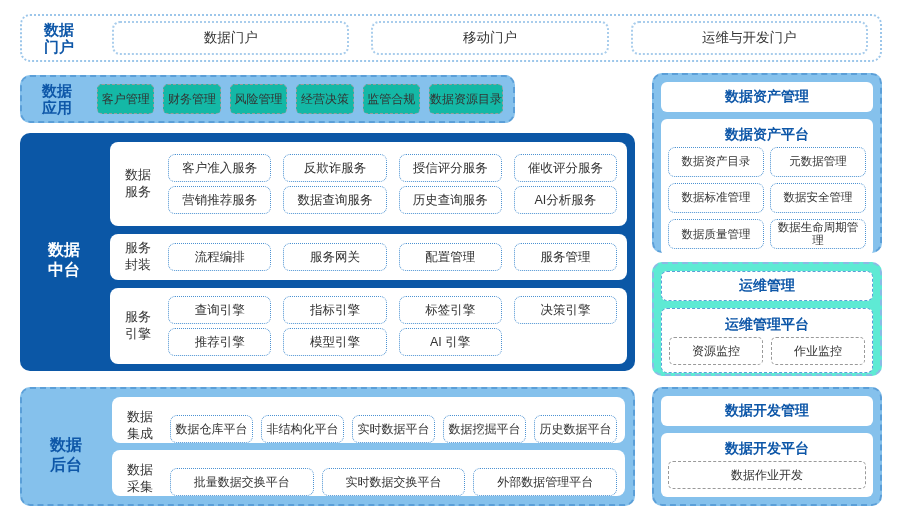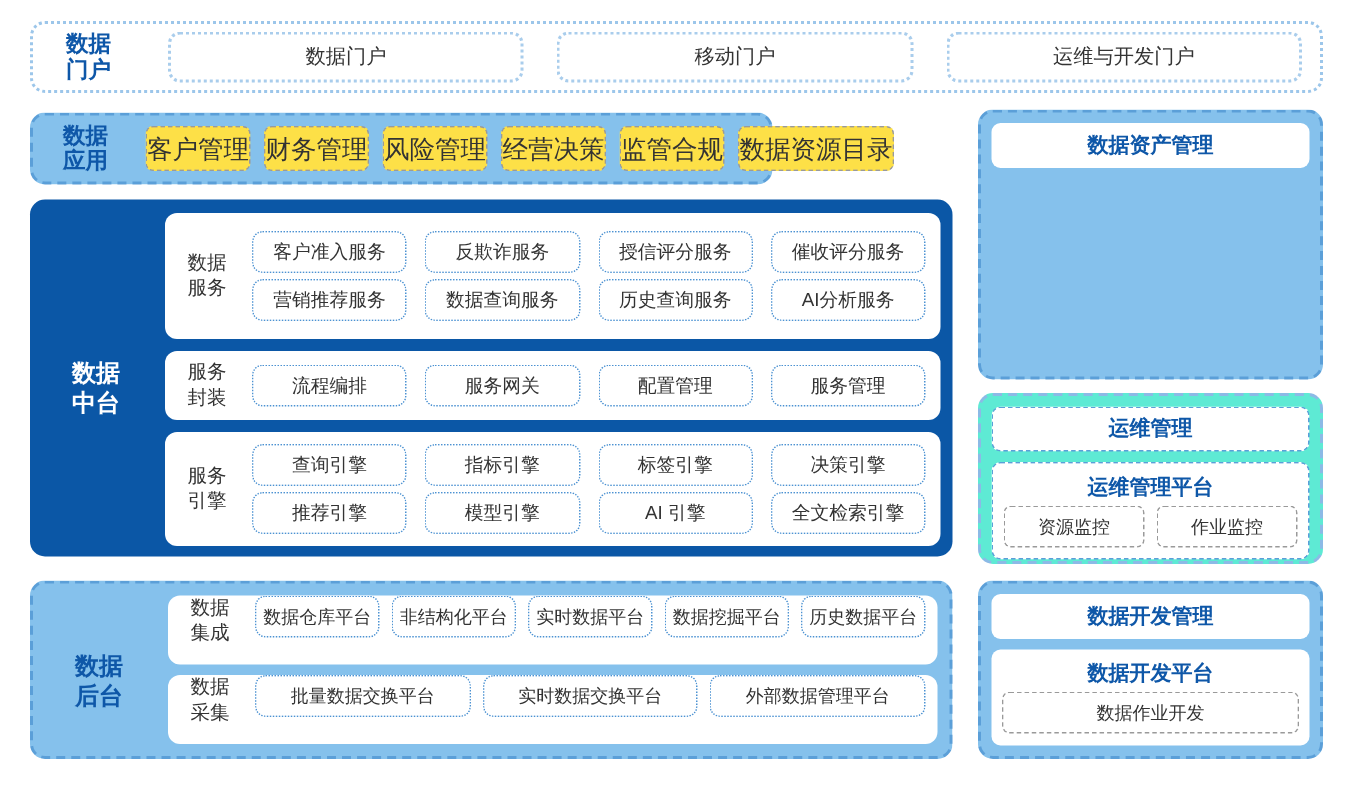--- a/index.html
+++ b/index.html
@@ -26,23 +26,23 @@
     display:flex;align-items:center;justify-content:center;
     font-size:13.5px;color:#333;background:#fff;
   }
   
   .apps-row{
     left:20px;top:75px;width:495px;height:48px;
     background:#85c1ec;border:2px dashed #5b9fd8;border-radius:10px;
     display:flex;align-items:center;padding:0 10px;gap:9px;
   }
   .app-box{
-    flex:1;height:28px;background:#fde047;border:1px dashed #9a9a9a;border-radius:5px;
-    display:flex;align-items:center;justify-content:center;
-    font-size:17px;color:#333;white-space:nowrap;
+    flex:1;height:28px;background:#14b8a6;border:1px dashed #9a9a9a;border-radius:5px;
+    display:flex;align-items:center;justify-content:center;
+    font-size:12px;color:#333;white-space:nowrap;
   }
   .app-box.wide{flex:1.18;}
   
   .mid-block{
     left:20px;top:133px;width:615px;height:238px;
     background:#0b57a6;border-radius:10px;
   }
   .mid-label{
     position:absolute;left:0;top:16px;bottom:0;width:90px;
     display:flex;align-items:center;justify-content:center;
@@ -73,21 +73,21 @@
   
   .backend-block{
     left:20px;top:387px;width:615px;height:119px;
     background:#85c1ec;border:2px dashed #5b9fd8;border-radius:10px;
   }
   .backend-rows{
     position:absolute;left:90px;right:8px;top:8px;bottom:8px;
     display:flex;flex-direction:column;gap:7px;
   }
   .backend-row{
-    background:#fff;border-radius:8px;display:flex;align-items:flex-start;
+    background:#fff;border-radius:8px;display:flex;align-items:flex-end;
     padding:0 8px 0 0;flex:1;
   }
   .backend-row .items{flex:1;display:flex;gap:8px;}
   .backend-row .chip-blue{flex:1;height:26px;font-size:12px;}
   
   .side-blue{
     background:#85c1ec;border:2px dashed #5b9fd8;border-radius:10px;
     padding:7px;display:flex;flex-direction:column;gap:7px;
   }
   .side-white{
@@ -171,21 +171,20 @@
     <div class="mid-row row-eng">
       <div class="mid-row-label"><span>服务引擎</span></div>
       <div class="mid-grid">
         <div class="chip-blue">查询引擎</div>
         <div class="chip-blue">指标引擎</div>
         <div class="chip-blue">标签引擎</div>
         <div class="chip-blue">决策引擎</div>
         <div class="chip-blue">推荐引擎</div>
         <div class="chip-blue">模型引擎</div>
         <div class="chip-blue">AI 引擎</div>
-        <div class="chip-blue">全文检索引擎</div>
       </div>
     </div>
   </div>
 </div>
 
 <div class="abs backend-block">
   <div class="mid-label" style="color:#0e57a8;">
       <span>数据后台</span>
     </div>
   <div class="backend-rows">
@@ -205,20 +204,31 @@
         <div class="chip-blue">批量数据交换平台</div>
         <div class="chip-blue">实时数据交换平台</div>
         <div class="chip-blue">外部数据管理平台</div>
       </div>
     </div>
   </div>
 </div>
 
 <div class="abs side-blue asset-sec">
   <div class="side-title">数据资产管理</div>
+  <div class="side-panel">
+    <div class="panel-title">数据资产平台</div>
+    <div class="asset-grid">
+      <div class="chip-blue">数据资产目录</div>
+      <div class="chip-blue">元数据管理</div>
+      <div class="chip-blue">数据标准管理</div>
+      <div class="chip-blue">数据安全管理</div>
+      <div class="chip-blue">数据质量管理</div>
+      <div class="chip-blue">数据生命周期管理</div>
+    </div>
+  </div>
 </div>
 
 <div class="abs side-white ops-sec">
   <div class="side-title">运维管理</div>
   <div class="side-panel">
     <div class="panel-title">运维管理平台</div>
     <div class="pair-row">
       <div class="chip-gray">资源监控</div>
       <div class="chip-gray">作业监控</div>
     </div>

